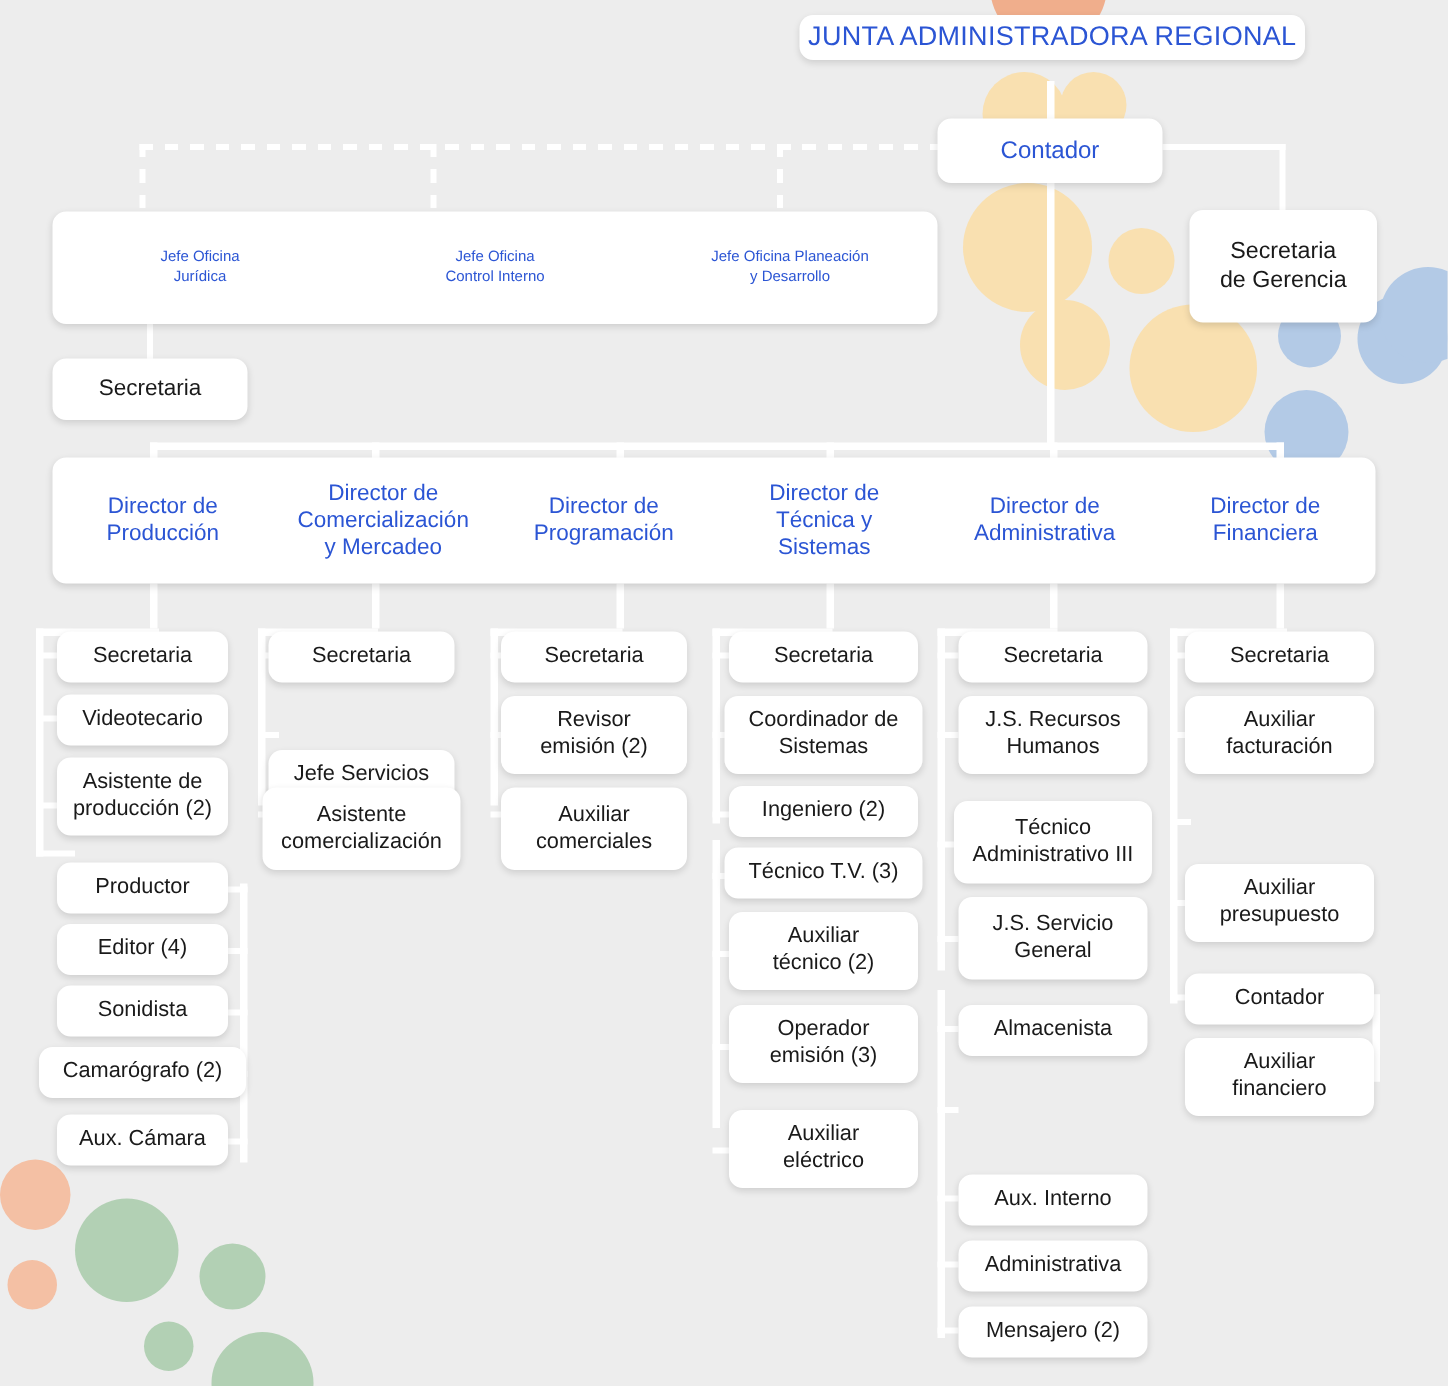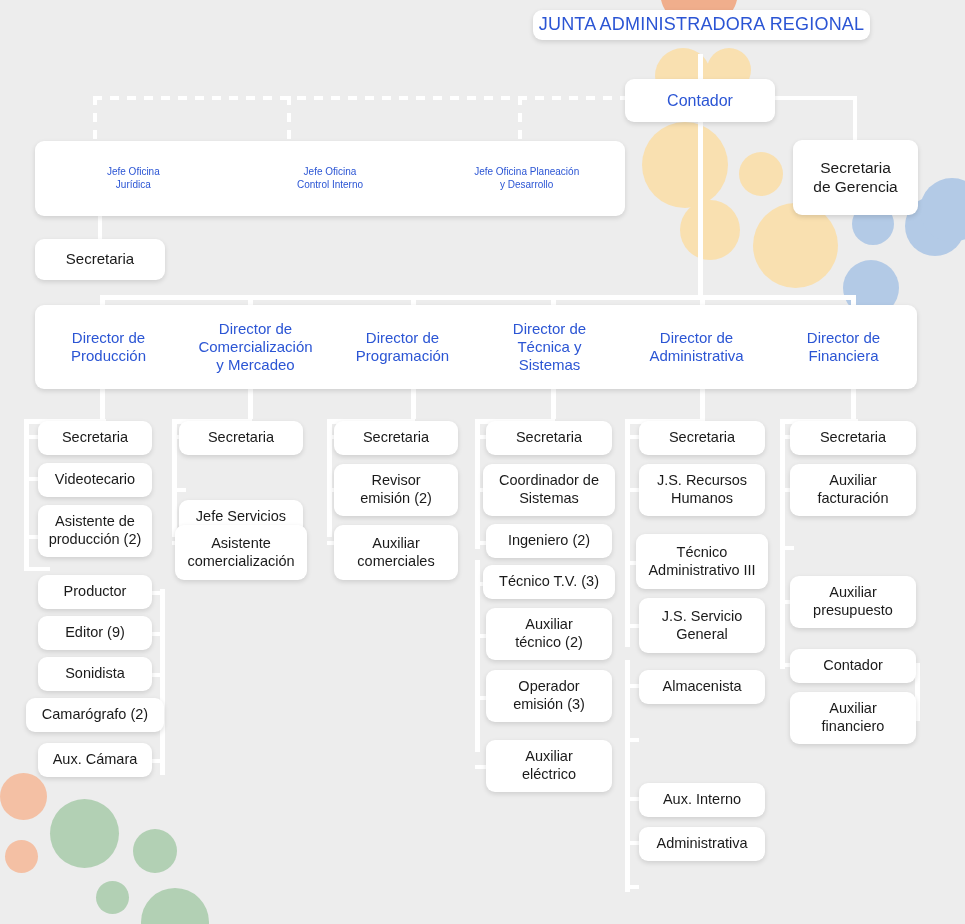--- a/index.html
+++ b/index.html
@@ -237,21 +237,21 @@
   <div class="box staff" style="left:38px;top:463px;width:114px;height:34px;">
     <span class="lbl ml">Videotecario</span>
     </div>
   <div class="box staff" style="left:38px;top:505px;width:114px;height:52px;">
     <span class="lbl ml">Asistente de<br>producción (2)</span>
     </div>
   <div class="box staff" style="left:38px;top:575px;width:114px;height:34px;">
     <span class="lbl ml">Productor</span>
     </div>
   <div class="box staff" style="left:38px;top:616px;width:114px;height:34px;">
-    <span class="lbl ml">Editor (9)</span>
+    <span class="lbl ml">Editor (4)</span>
     </div>
   <div class="box staff" style="left:38px;top:657px;width:114px;height:34px;">
     <span class="lbl ml">Sonidista</span>
     </div>
   <div class="box staff" style="left:26px;top:698px;width:138px;height:34px;">
     <span class="lbl ml">Camarógrafo (2)</span>
     </div>
   <div class="box staff" style="left:38px;top:743px;width:114px;height:34px;">
     <span class="lbl ml">Aux. Cámara</span>
     </div>
@@ -312,20 +312,23 @@
     </div>
   <div class="box staff" style="left:639px;top:670px;width:126px;height:34px;">
     <span class="lbl ml">Almacenista</span>
     </div>
   <div class="box staff" style="left:639px;top:783px;width:126px;height:34px;">
     <span class="lbl ml">Aux. Interno</span>
     </div>
   <div class="box staff" style="left:639px;top:827px;width:126px;height:34px;">
     <span class="lbl ml">Administrativa</span>
     </div>
+  <div class="box staff" style="left:639px;top:871px;width:126px;height:34px;">
+    <span class="lbl ml">Mensajero (2)</span>
+    </div>
 
   <div class="box staff" style="left:790px;top:421px;width:126px;height:34px;">
     <span class="lbl ml">Secretaria</span>
     </div>
   <div class="box staff" style="left:790px;top:464px;width:126px;height:52px;">
     <span class="lbl ml">Auxiliar<br>facturación</span>
     </div>
   <div class="box staff" style="left:790px;top:576px;width:126px;height:52px;">
     <span class="lbl ml">Auxiliar<br>presupuesto</span>
     </div>

